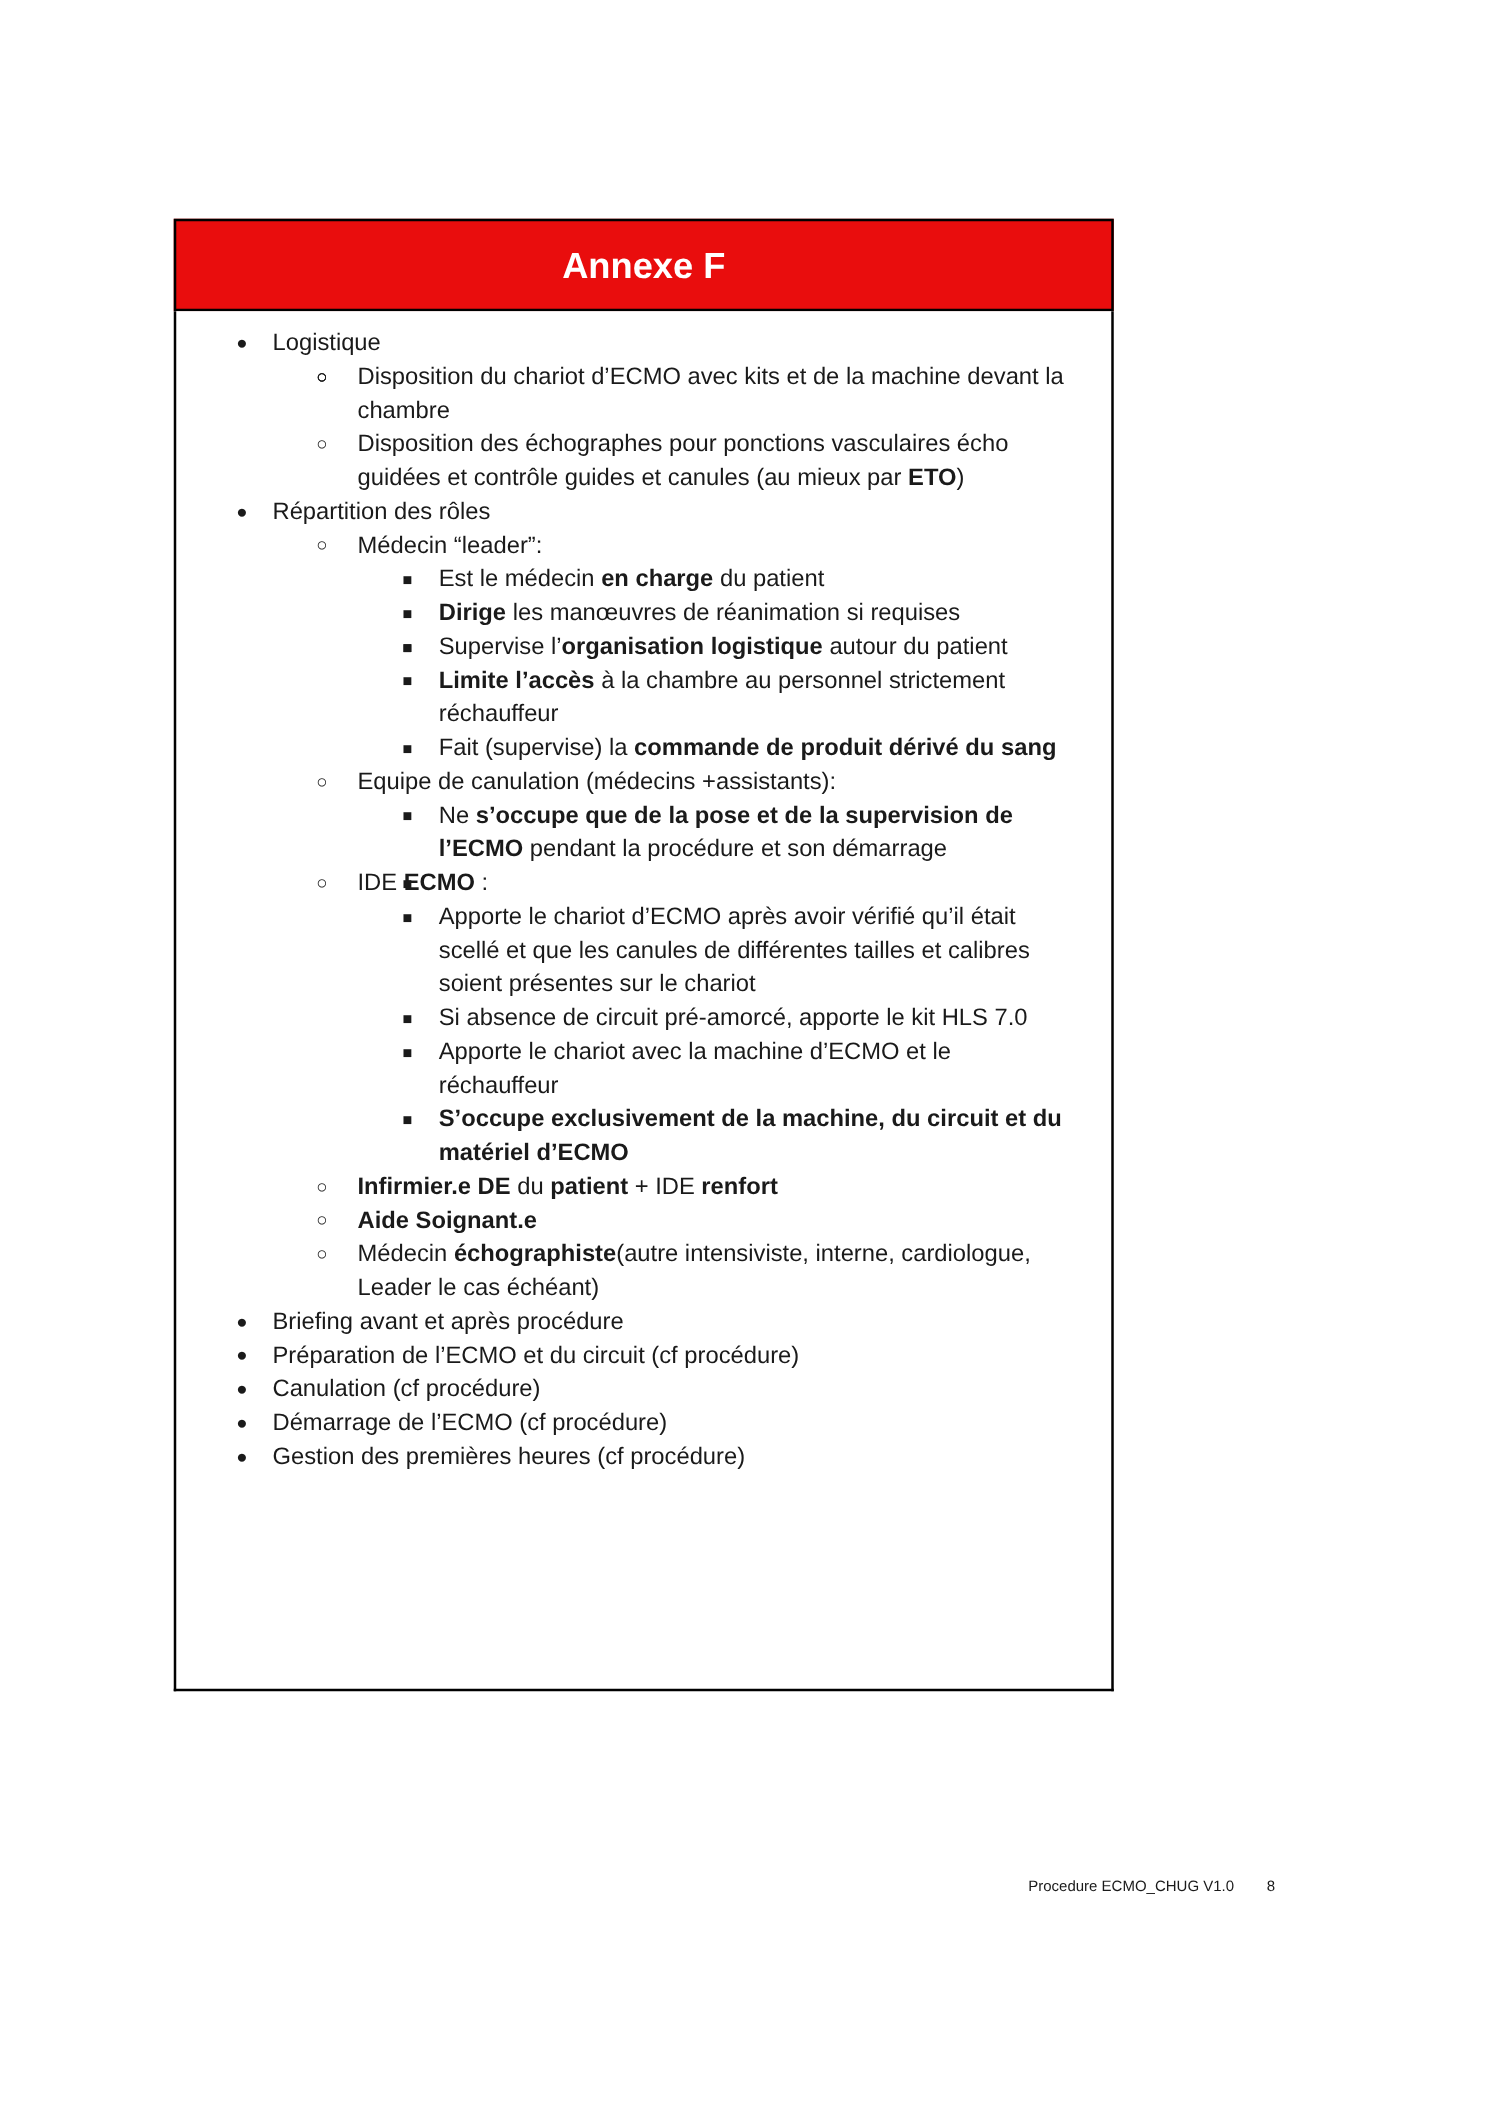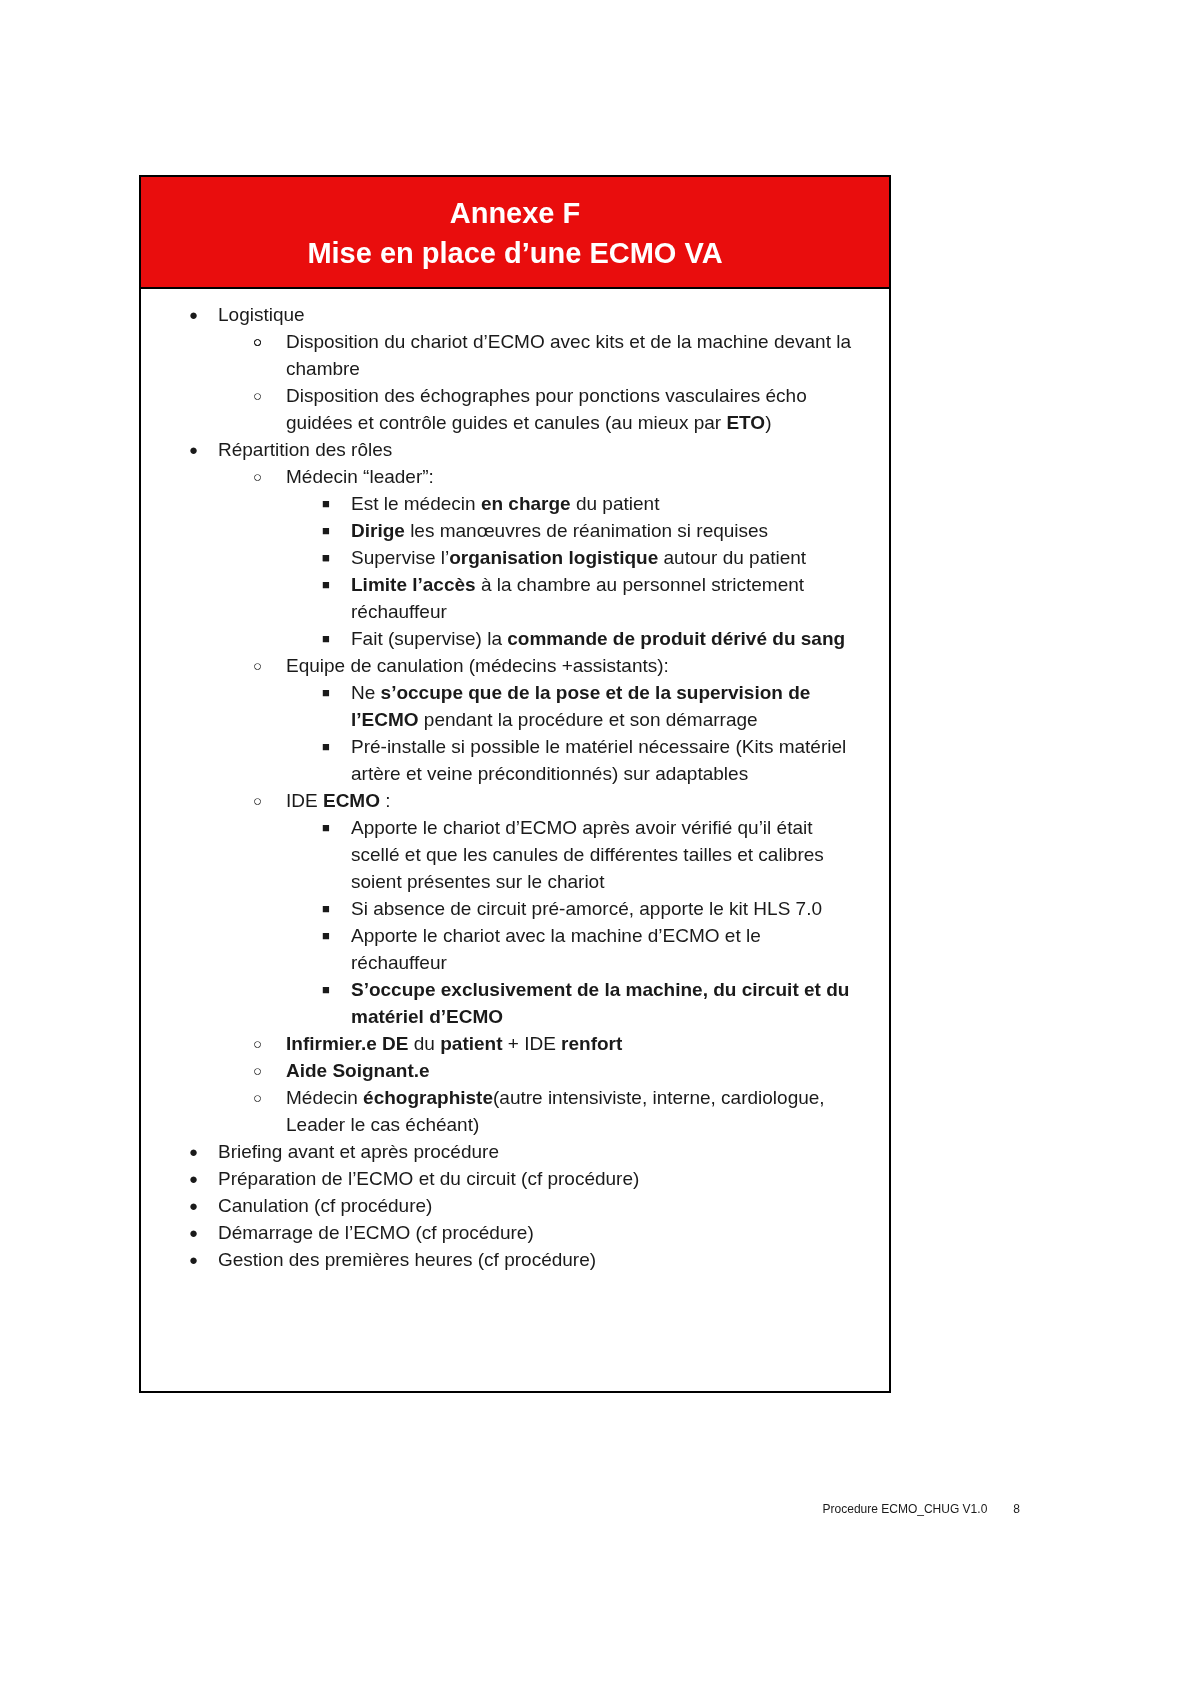--- a/index.html
+++ b/index.html
@@ -75,40 +75,39 @@
 </style>
 </head>
 <body>
 
 <div class="doc">
 
   <div class="box">
 
     <div class="annexe-header" style="background: rgb(233, 13, 13); color: rgb(255, 255, 255);">
       <div>Annexe F</div>
-      <div>Mise en place d’une ECMO VA</div>
     </div>
 
     <div class="annexe-content" id="list-root">
         <div class="li lvl1"><span class="marker">●</span><span class="txt"><span>Logistique</span></span></div>
         <div class="li lvl2"><span class="marker">○</span></div>
         <div class="li lvl2"><span class="marker">○</span></div>
         <div class="li lvl2"><span class="marker">○</span><span class="txt"><span>Disposition du chariot d’ECMO avec kits et de la machine devant la chambre</span></span></div>
         <div class="li lvl2"><span class="marker">○</span><span class="txt"><span>Disposition des échographes pour ponctions vasculaires écho guidées et contrôle guides et canules (au mieux par </span><span class="b">ETO</span><span>)</span></span></div>
         <div class="li lvl1"><span class="marker">●</span><span class="txt"><span>Répartition des rôles</span></span></div>
         <div class="li lvl2"><span class="marker">○</span><span class="txt"><span>Médecin “leader”:</span></span></div>
         <div class="li lvl3"><span class="marker">■</span><span class="txt"><span>Est le médecin </span><span class="b">en charge</span><span> du patient</span></span></div>
         <div class="li lvl3"><span class="marker">■</span><span class="txt"><span class="b">Dirige</span><span> les manœuvres de réanimation si requises</span></span></div>
         <div class="li lvl3"><span class="marker">■</span></div>
         <div class="li lvl3"><span class="marker">■</span><span class="txt"><span>Supervise l’</span><span class="b">organisation logistique</span><span> autour du patient</span></span></div>
         <div class="li lvl3"><span class="marker">■</span><span class="txt"><span class="b">Limite l’accès</span><span> à la chambre au personnel strictement réchauffeur</span></span></div>
         <div class="li lvl3"><span class="marker">■</span><span class="txt"><span>Fait (supervise) la </span><span class="b">commande de produit dérivé du sang</span></span></div>
         <div class="li lvl2"><span class="marker">○</span><span class="txt"><span>Equipe de canulation (médecins +assistants):</span></span></div>
         <div class="li lvl3"><span class="marker">■</span><span class="txt"><span>Ne </span><span class="b">s’occupe que de la pose et de la supervision de l’ECMO</span><span> pendant la procédure et son démarrage</span></span></div>
-        <div class="li lvl3"><span class="marker">■</span><span class="txt"><span>Pré-installe si possible le matériel nécessaire (Kits matériel artère et veine préconditionnés) sur adaptables</span></span></div>
+        <div class="li lvl3"><span class="marker">■</span></div>
         <div class="li lvl2"><span class="marker">○</span><span class="txt"><span>IDE </span><span class="b">ECMO</span><span> :</span></span></div>
         <div class="li lvl3"><span class="marker">■</span><span class="txt"><span>Apporte le chariot d’ECMO après avoir vérifié qu’il était scellé et que les canules de différentes tailles et calibres soient présentes sur le chariot</span></span></div>
         <div class="li lvl3"><span class="marker">■</span><span class="txt"><span>Si absence de circuit pré-amorcé, apporte le kit HLS 7.0</span></span></div>
         <div class="li lvl3"><span class="marker">■</span><span class="txt"><span>Apporte le chariot avec la machine d’ECMO et le réchauffeur</span></span></div>
         <div class="li lvl3"><span class="marker">■</span><span class="txt"><span class="b">S’occupe exclusivement de la machine, du circuit et du matériel d’ECMO</span></span></div>
         <div class="li lvl2"><span class="marker">○</span><span class="txt"><span class="b">Infirmier.e DE</span><span> du </span><span class="b">patient</span><span> + IDE </span><span class="b">renfort</span></span></div>
         <div class="li lvl2"><span class="marker">○</span><span class="txt"><span class="b">Aide Soignant.e</span></span></div>
         <div class="li lvl2"><span class="marker">○</span><span class="txt"><span>Médecin </span><span class="b">échographiste</span><span>(autre intensiviste, interne, cardiologue, Leader le cas échéant)</span></span></div>
         <div class="li lvl1"><span class="marker">●</span><span class="txt"><span>Briefing avant et après procédure</span></span></div>
         <div class="li lvl1"><span class="marker">●</span><span class="txt"><span>Préparation de l’ECMO et du circuit (cf procédure)</span></span></div>

